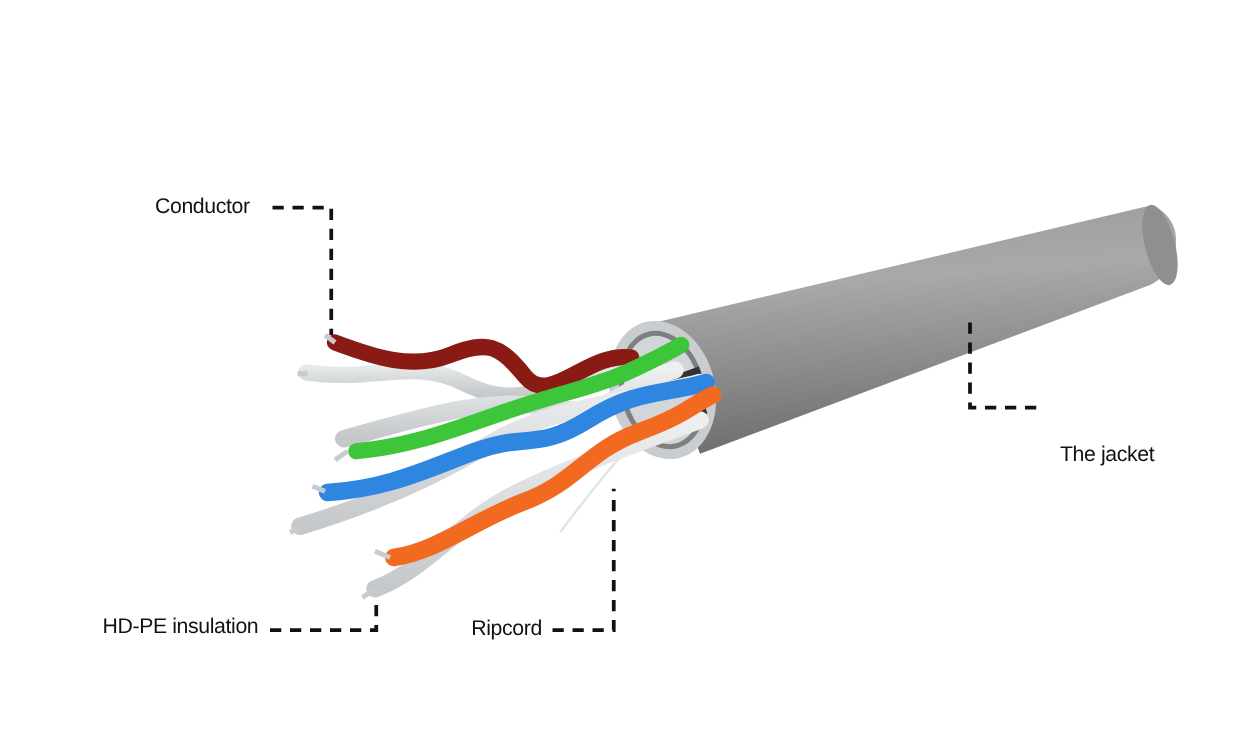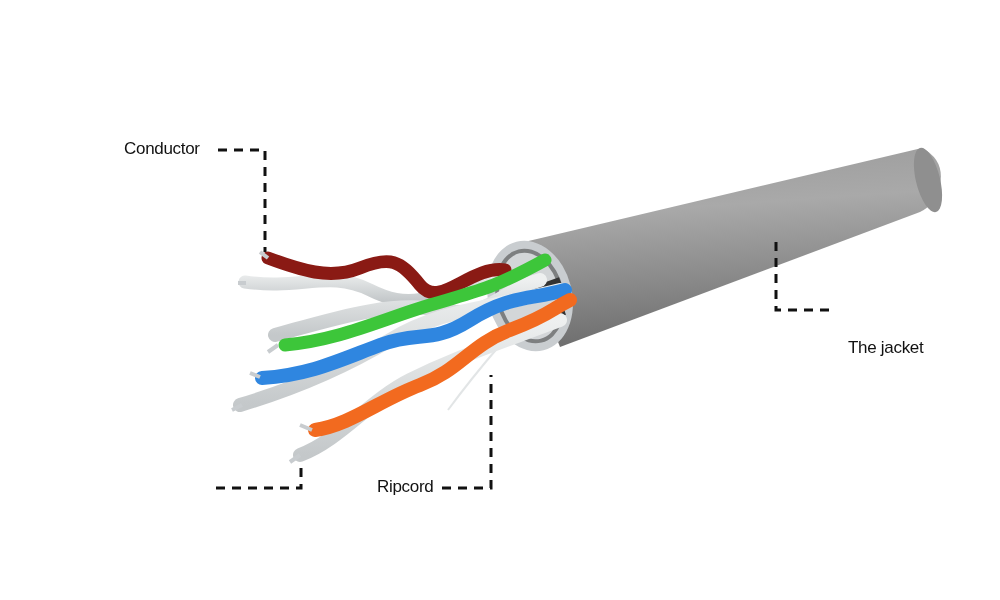--- a/index.html
+++ b/index.html
@@ -1,18 +1,18 @@
 <!DOCTYPE html>
 <html><head>
 <meta charset="utf-8">
 <style>
   html, body { margin: 0; padding: 0; background: #ffffff; }
   body { width: 1000px; height: 600px; position: relative; overflow: hidden;
          font-family: "DejaVu Sans", "Liberation Sans", sans-serif; }
-  #stage { position: absolute; left: 0; top: 0; width: 1000px; height: 423px; }
+  #stage { position: absolute; left: 0; top: 16px; width: 1000px; height: 423px; }
   .label { position: absolute; font-size: 17px; color: #111111; white-space: nowrap;
            letter-spacing: -0.3px; font-family: "Liberation Sans", sans-serif; }
 </style>
 </head>
 <body>
 
 <div id="stage">
 <svg width="1000" height="600" viewBox="0 0 1000 600" xmlns="http://www.w3.org/2000/svg">
   <defs>
     <linearGradient id="jacketGrad" x1="0" y1="0" x2="0.15" y2="1">
@@ -71,14 +71,15 @@
   <g stroke="#111" stroke-width="3" stroke-dasharray="9,7" fill="none">
     <polyline points="218,150 265,150 265,252"></polyline>
     <polyline points="776,242 776,310 832,310"></polyline>
     <polyline points="216,488 301,488 301,462"></polyline>
     <polyline points="442,488 491,488 491,375"></polyline>
   </g>
 </svg>
 
 <span class="label" style="left:124px; top:139px;">Conductor</span>
 <span class="label" style="left:848px; top:299px;margin-top:39px;">The jacket</span>
+<span class="label" style="left:82px; top:475px;">HD-PE insulation</span>
 <span class="label" style="left:377px; top:477px;">Ripcord</span>
 </div>
 
 </body></html>

